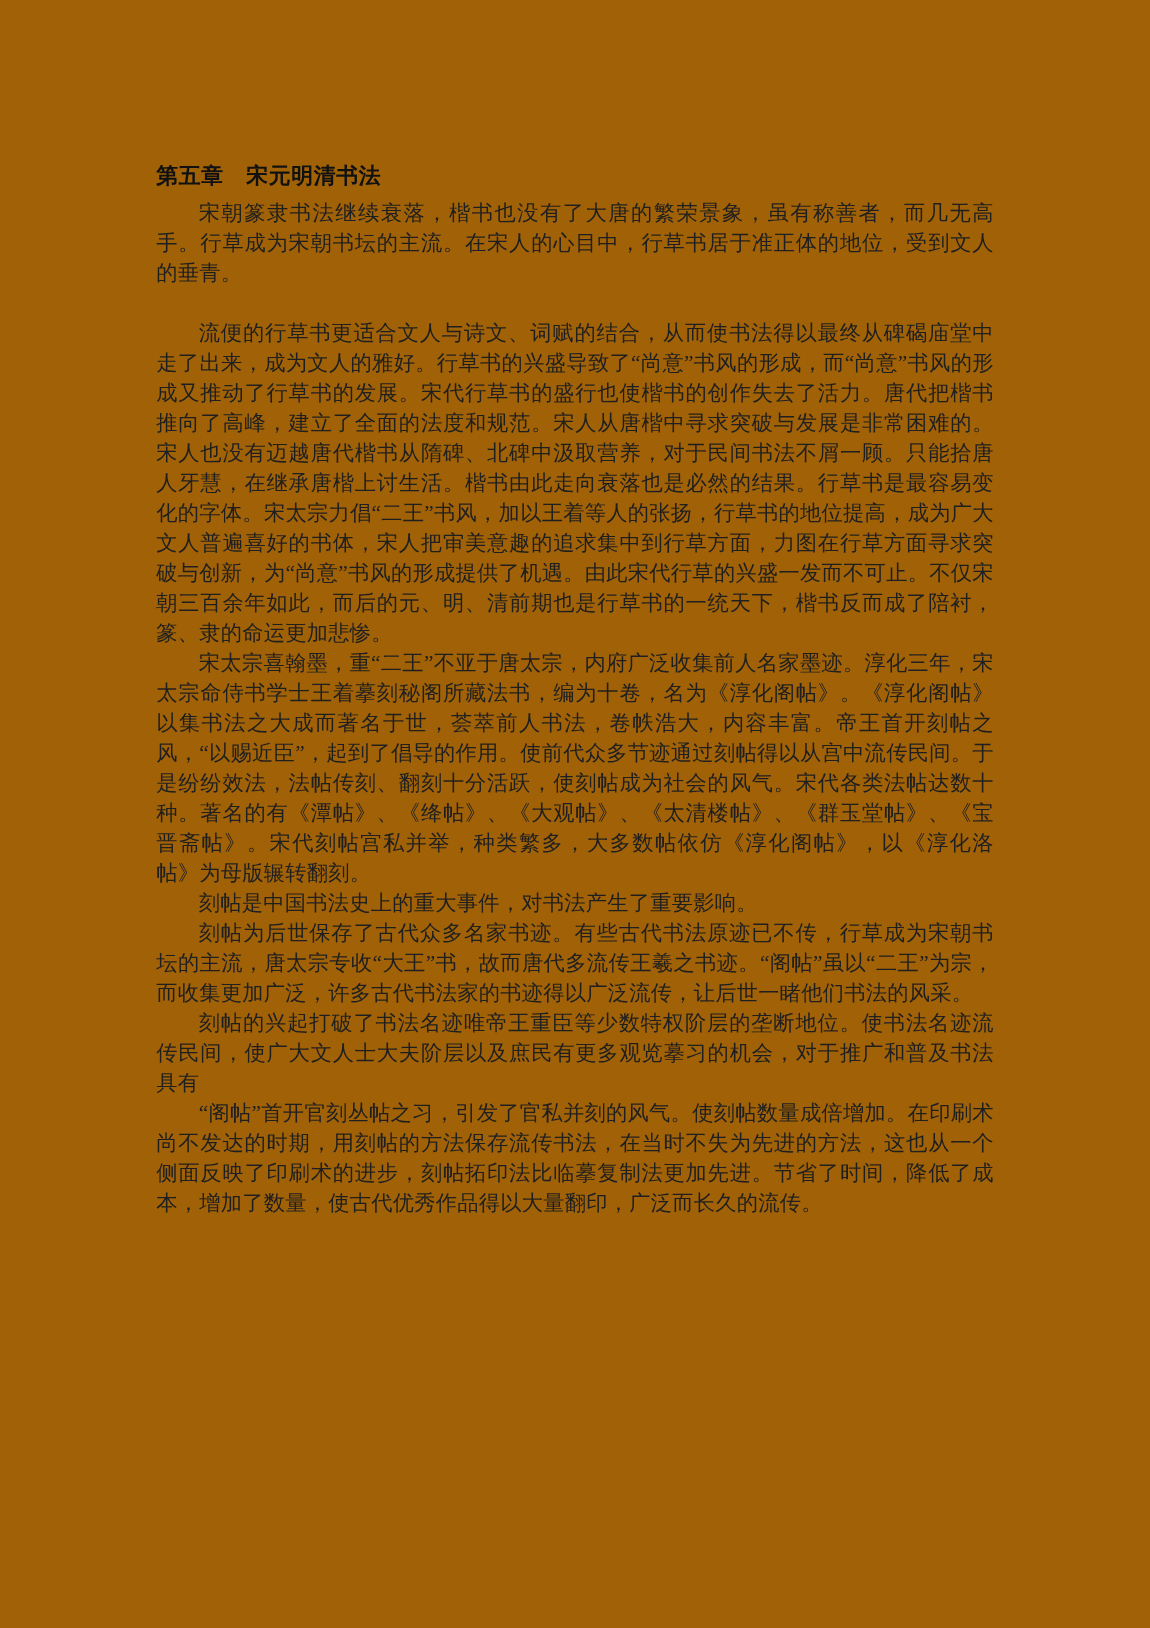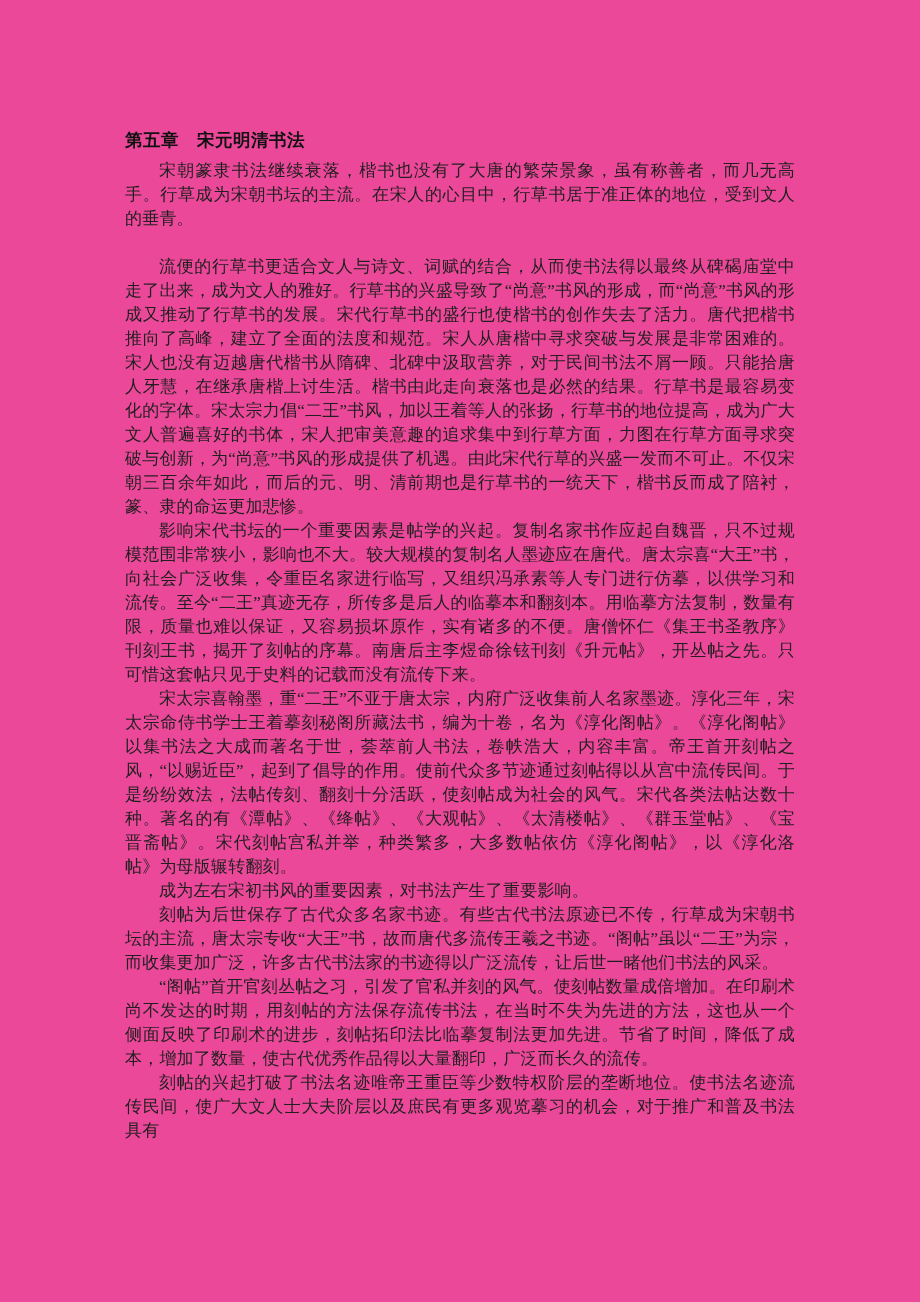--- a/index.html
+++ b/index.html
@@ -4,21 +4,21 @@
 <style>
   html, body {
     margin: 0;
     padding: 0;
     background: #ffffff;
   }
   .page {
     position: relative;
     width: 920px;
     height: 1302px;
-    background: #ec4899;
+    background: #a16207;
     box-sizing: border-box;
     padding: 128px 125px 0 125px;
     overflow: hidden;
     font-family: "Liberation Serif", "DejaVu Serif", serif;
     color: #1f1f1f;
   }
   .doc-title {
     font-size: 17.5px;
     line-height: 24px;
     font-weight: bold;
@@ -40,19 +40,18 @@
 </style>
 </head>
 <body>
 
 <div class="page">
   <h1 class="doc-title">第五章　宋元明清书法</h1>
 
   <p class="body-para">宋朝篆隶书法继续衰落，楷书也没有了大唐的繁荣景象，虽有称善者，而几无高手。行草成为宋朝书坛的主流。在宋人的心目中，行草书居于准正体的地位，受到文人的垂青。</p>
   <div class="blank-line"></div>
   <p class="body-para">流便的行草书更适合文人与诗文、词赋的结合，从而使书法得以最终从碑碣庙堂中走了出来，成为文人的雅好。行草书的兴盛导致了“尚意”书风的形成，而“尚意”书风的形成又推动了行草书的发展。宋代行草书的盛行也使楷书的创作失去了活力。唐代把楷书推向了高峰，建立了全面的法度和规范。宋人从唐楷中寻求突破与发展是非常困难的。宋人也没有迈越唐代楷书从隋碑、北碑中汲取营养，对于民间书法不屑一顾。只能拾唐人牙慧，在继承唐楷上讨生活。楷书由此走向衰落也是必然的结果。行草书是最容易变化的字体。宋太宗力倡“二王”书风，加以王着等人的张扬，行草书的地位提高，成为广大文人普遍喜好的书体，宋人把审美意趣的追求集中到行草方面，力图在行草方面寻求突破与创新，为“尚意”书风的形成提供了机遇。由此宋代行草的兴盛一发而不可止。不仅宋朝三百余年如此，而后的元、明、清前期也是行草书的一统天下，楷书反而成了陪衬，篆、隶的命运更加悲惨。</p>
-  <p class="body-para">影响宋代书坛的一个重要因素是帖学的兴起。复制名家书作应起自魏晋，只不过规模范围非常狭小，影响也不大。较大规模的复制名人墨迹应在唐代。唐太宗喜“大王”书，向社会广泛收集，令重臣名家进行临写，又组织冯承素等人专门进行仿摹，以供学习和流传。至今“二王”真迹无存，所传多是后人的临摹本和翻刻本。用临摹方法复制，数量有限，质量也难以保证，又容易损坏原作，实有诸多的不便。唐僧怀仁《集王书圣教序》刊刻王书，揭开了刻帖的序幕。南唐后主李煜命徐铉刊刻《升元帖》，开丛帖之先。只可惜这套帖只见于史料的记载而没有流传下来。</p>
   <p class="body-para">宋太宗喜翰墨，重“二王”不亚于唐太宗，内府广泛收集前人名家墨迹。淳化三年，宋太宗命侍书学士王着摹刻秘阁所藏法书，编为十卷，名为《淳化阁帖》。《淳化阁帖》以集书法之大成而著名于世，荟萃前人书法，卷帙浩大，内容丰富。帝王首开刻帖之风，“以赐近臣”，起到了倡导的作用。使前代众多节迹通过刻帖得以从宫中流传民间。于是纷纷效法，法帖传刻、翻刻十分活跃，使刻帖成为社会的风气。宋代各类法帖达数十种。著名的有《潭帖》、《绛帖》、《大观帖》、《太清楼帖》、《群玉堂帖》、《宝晋斋帖》。宋代刻帖宫私并举，种类繁多，大多数帖依仿《淳化阁帖》，以《淳化洛帖》为母版辗转翻刻。</p>
-  <p class="body-para">成为左右宋初书风的重要因素，对书法产生了重要影响。</p>
+  <p class="body-para">刻帖是中国书法史上的重大事件，对书法产生了重要影响。</p>
   <p class="body-para">刻帖为后世保存了古代众多名家书迹。有些古代书法原迹已不传，行草成为宋朝书坛的主流，唐太宗专收“大王”书，故而唐代多流传王羲之书迹。“阁帖”虽以“二王”为宗，而收集更加广泛，许多古代书法家的书迹得以广泛流传，让后世一睹他们书法的风采。</p>
+  <p class="body-para">刻帖的兴起打破了书法名迹唯帝王重臣等少数特权阶层的垄断地位。使书法名迹流传民间，使广大文人士大夫阶层以及庶民有更多观览摹习的机会，对于推广和普及书法具有</p>
   <p class="body-para">“阁帖”首开官刻丛帖之习，引发了官私并刻的风气。使刻帖数量成倍增加。在印刷术尚不发达的时期，用刻帖的方法保存流传书法，在当时不失为先进的方法，这也从一个侧面反映了印刷术的进步，刻帖拓印法比临摹复制法更加先进。节省了时间，降低了成本，增加了数量，使古代优秀作品得以大量翻印，广泛而长久的流传。</p>
-  <p class="body-para">刻帖的兴起打破了书法名迹唯帝王重臣等少数特权阶层的垄断地位。使书法名迹流传民间，使广大文人士大夫阶层以及庶民有更多观览摹习的机会，对于推广和普及书法具有</p>
 </div>
 
 </body></html>

